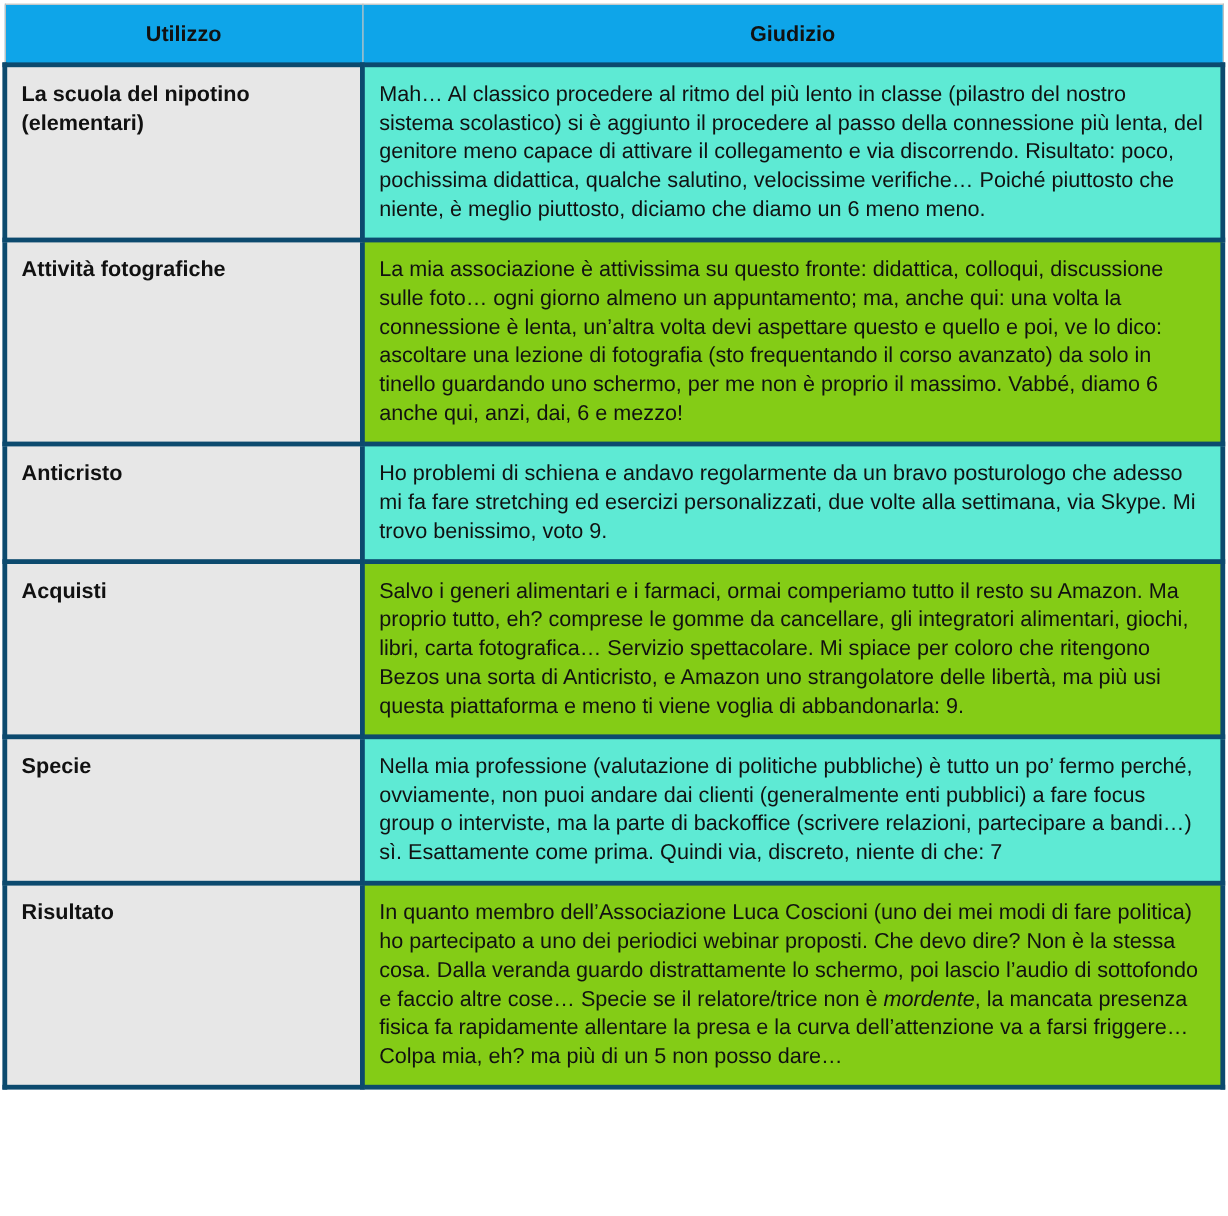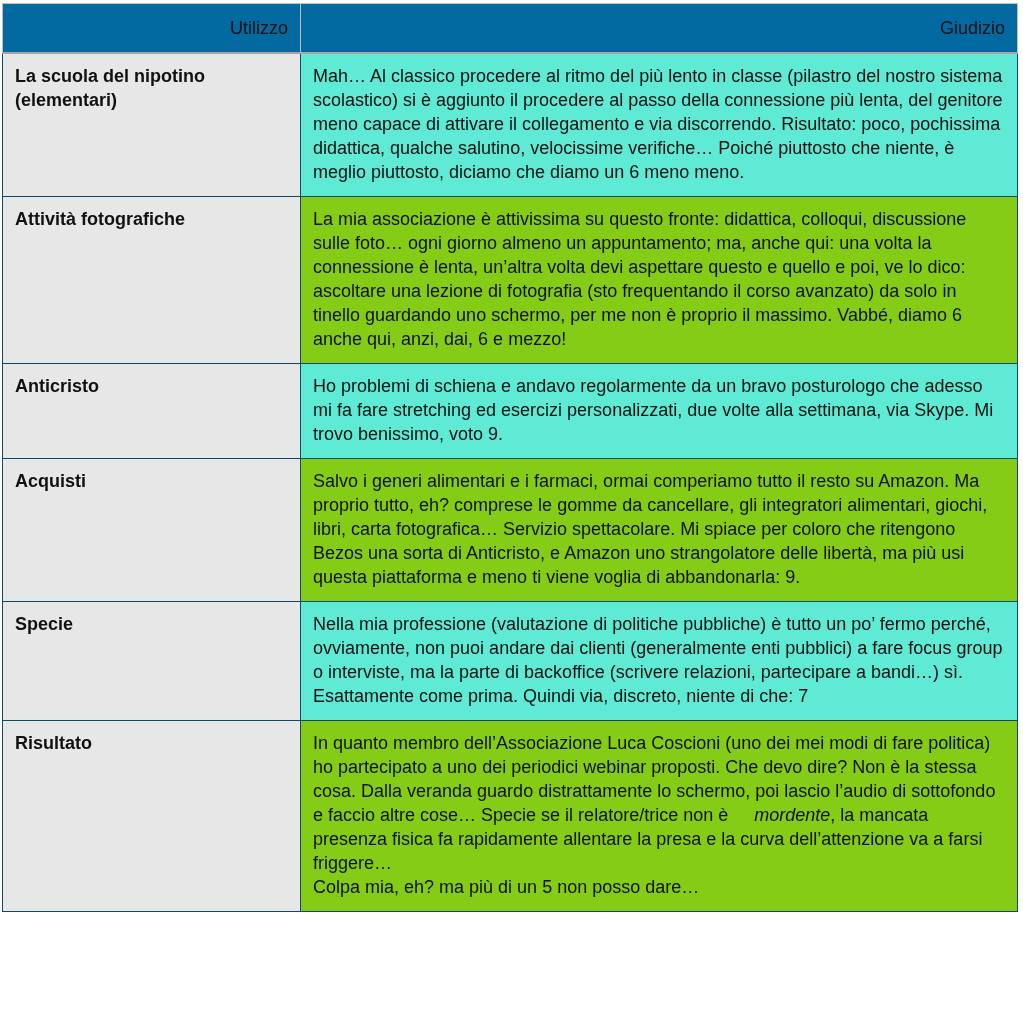--- a/index.html
+++ b/index.html
@@ -2,28 +2,28 @@
 <html><head>
 <meta charset="utf-8">
 <style>
   html, body { margin: 0; padding: 0; background: #ffffff; }
   body { width: 1023px; height: 1013px; overflow: hidden; position: relative;
          font-family: "Liberation Sans", sans-serif; color: #111; }
   table.eval { position: absolute; top: 3px; left: 2px; width: 1015px;
                border-collapse: collapse; table-layout: fixed; font-size: 18px; line-height: 24px; }
   table.eval col.c1 { width: 298px; }
   table.eval col.c2 { width: 717px; }
-  table.eval th { background: #0369a1; text-align: right; font-weight: normal;
+  table.eval th { background: #0ea5e9; text-align: center; font-weight: bold;
                   padding: 12px 12px 12px 12px; height: 23px; border: 1px solid #bfc0bf;
                   border-bottom: 2px solid #a6a6a6; }
-  table.eval td { vertical-align: top; border: 1px solid #0c4a6e; padding: 10px 12px 12px 12px; }
+  table.eval td { vertical-align: top; border: 4px solid #0c4a6e; padding: 10px 12px 12px 12px; }
   table.eval td.k { background: #e7e7e7; font-weight: bold; }
   table.eval tr.odd td.v { background: #5eead4; }
   table.eval tr.even td.v { background: #84cc16; }
-  em { font-style: italic; margin-left: 21px; }
+  em { font-style: italic; }
 </style>
 </head>
 <body>
 
 <table class="eval">
   <colgroup>
       <col class="c1">
       <col class="c2">
     </colgroup>
   <thead>

